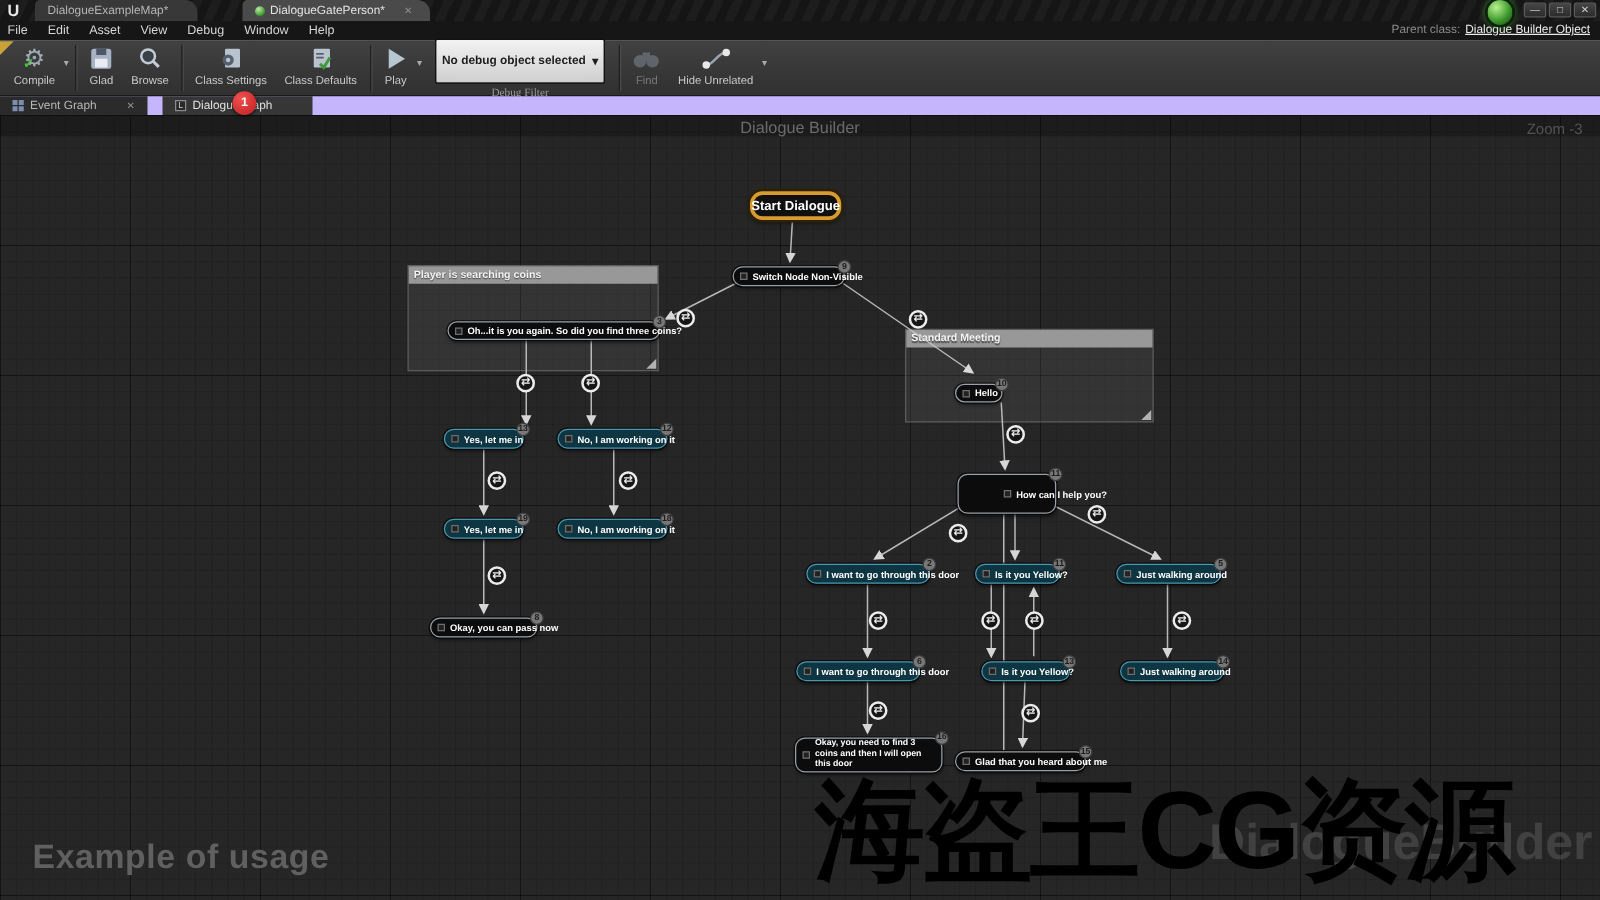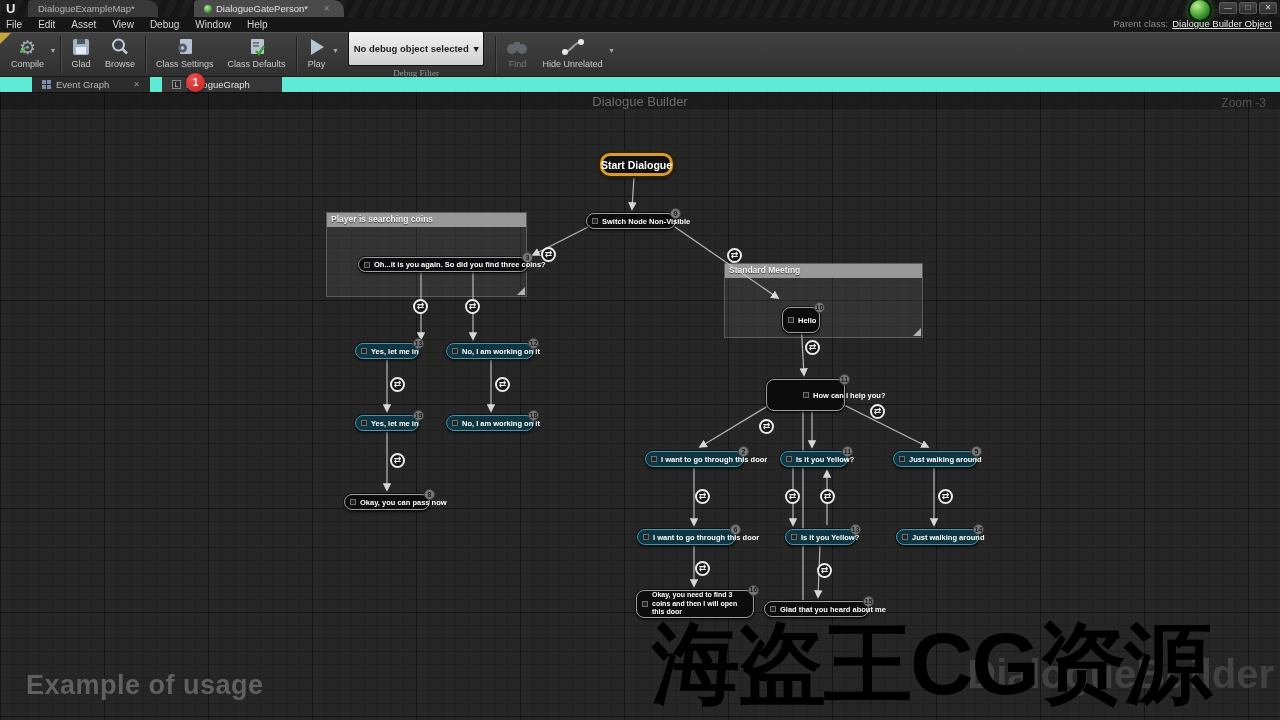--- a/index.html
+++ b/index.html
@@ -45,21 +45,21 @@
   .green-check { position:absolute; margin-left:-9px; margin-top:6px; color:#46c63c; font-size:11px; font-weight:bold; }
   .debugfilter { display:flex; flex-direction:column; align-items:center; justify-content:center; padding:2px 8px; }
   .df-select { background:linear-gradient(#f2f2f2,#cfcfcf); color:#1d1d1d; font-size:9.5px; font-weight:bold;
     border:1px solid #111; border-radius:2px; padding:11px 5px; display:flex; gap:5px; align-items:center; }
   .df-label { font-size:9px; color:#9b9b9b; margin-top:2px;font-family:Liberation Serif, serif; }
   .disabled { opacity:.45; }
   .corner-flag { position:absolute; left:0; top:0; width:0; height:0;
     border-top:11px solid #c9a23a; border-right:11px solid transparent; }
 
   
-  .graphtabs { position:relative; height:15px; background:#5eead4; display:flex; align-items:stretch;padding-left:32px; }
+  .graphtabs { position:relative; height:15px; background:#c4b5fd; display:flex; align-items:stretch; }
   .gtab { display:flex; align-items:center; gap:5px; font-size:9.5px; padding:0 10px; }
   .gtab.eg { background:#2b2b2b; color:#b8b8b8; width:118px; }
   .gtab.dg { background:#363636; color:#e0e0e0; margin-left:12px; width:120px; }
   .eg-icon { display:inline-grid; grid-template-columns:4px 4px; gap:1px; }
   .eg-icon i { width:4px; height:4px; background:#7d8db0; }
   .dg-icon { width:9px; height:9px; background:#2a2a2a; border:1px solid #8a8a8a; color:#cfcfcf;
     font-size:7px; line-height:8px; text-align:center; font-style:normal; }
   .notif-badge { position:absolute; left:186px; top:-4px; width:19px; height:19px; border-radius:50%;
     background:radial-gradient(circle at 35% 30%, #ef5050, #c21f1f); color:#fff; font-size:10px; font-weight:bold;
     display:flex; align-items:center; justify-content:center; box-shadow:0 1px 3px rgba(0,0,0,.7); z-index:6; }
@@ -324,21 +324,21 @@
       <span>Switch Node Non-Visible</span>
       <span class="badge">9</span>
     </div>
 
     <div class="node" style="left:358px;top:165px;width:170px;height:15px;">
       <span class="cb"></span>
       <span>Oh...it is you again. So did you find three coins?</span>
       <span class="badge">3</span>
     </div>
 
-    <div class="node" style="left:782px;top:215px;width:38px;height:26px;justify-content:space-between;">
+    <div class="node" style="left:764px;top:215px;width:38px;height:15px;justify-content:space-between;">
       <span class="cb"></span>
       <span>Hello</span>
       <span class="badge">10</span>
     </div>
 
     <div class="node teal" style="left:355px;top:251px;width:64px;height:16px;">
       <span class="cb"></span>
       <span>Yes, let me in</span>
       <span class="badge">13</span>
     </div>

